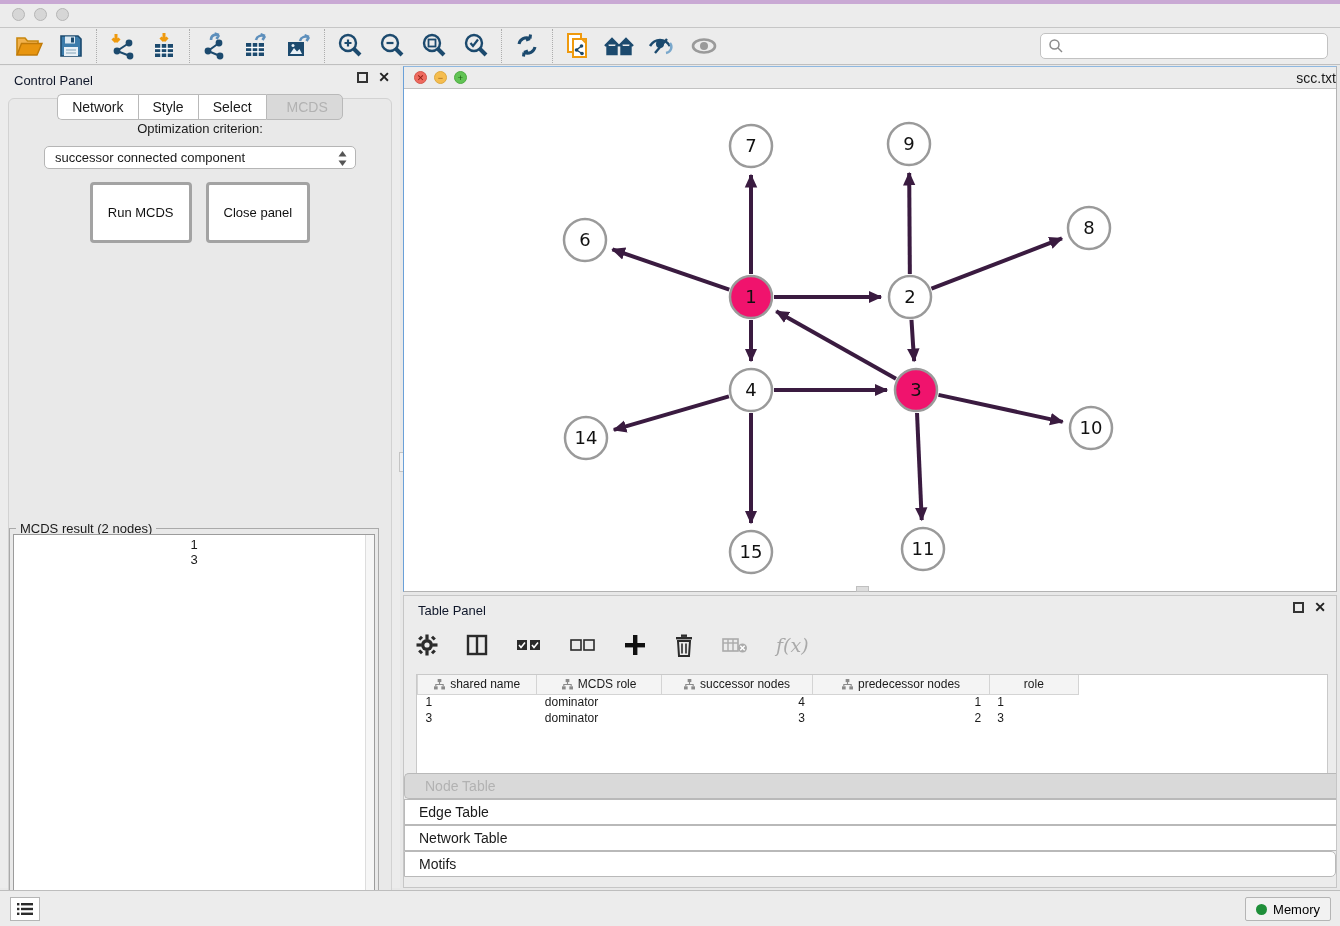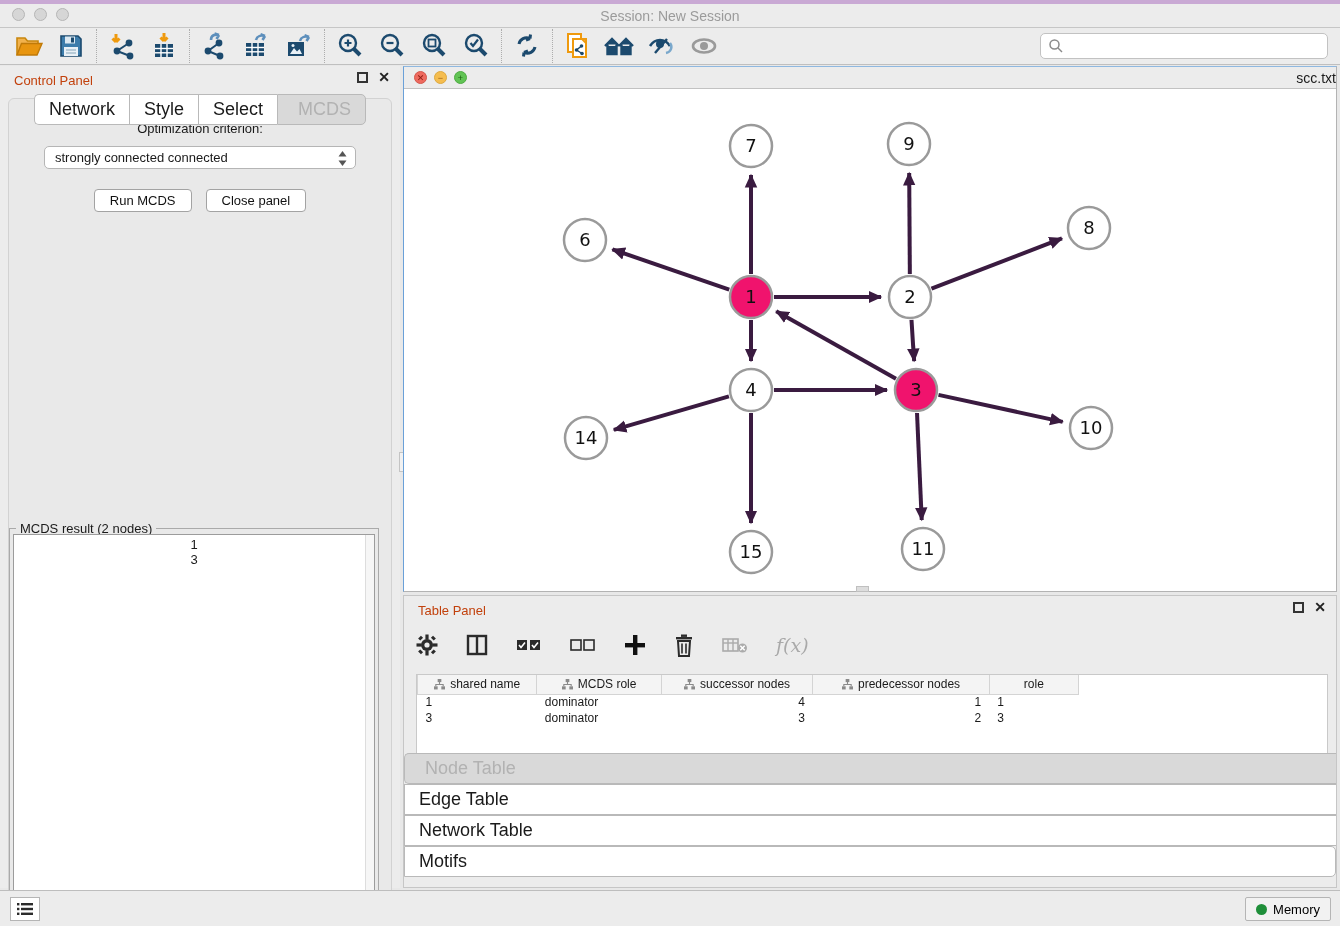--- a/index.html
+++ b/index.html
@@ -48,51 +48,51 @@
   .search-wrap input {
     border:none; outline:none; flex:1; height:20px; font-size:13px;
     font-family:"Liberation Sans", sans-serif; background:transparent;
   }
   
   .control-panel {
     position:absolute; left:0; top:66px; width:400px; height:822px;
     background:#ececec;
   }
   .panel-header { position:relative; height:28px; }
-  .panel-title { position:absolute; left:14px; top:7px; font-size:13px; color:#c2410c; }
+  .panel-title { position:absolute; left:14px; top:7px; font-size:13px; color:#0f172a; }
   .panel-icons { position:absolute; right:10px; top:6px; display:flex; gap:10px; }
   .float-icon {
     width:11px; height:11px; border:2px solid #333; display:inline-block; cursor:pointer;
   }
   .close-icon { font-weight:bold; font-size:14px; color:#222; cursor:pointer; line-height:11px; }
   .tab-row { display:flex; justify-content:center; position:relative; z-index:2; }
   .tab {
     padding:4px 14px; background:#fff; border:1px solid #b9b9b9;
-    border-right:none; font-size:18px; cursor:pointer;
+    border-right:none; font-size:14px; cursor:pointer;
   }
   .tab:first-child { border-radius:5px 0 0 5px; }
   .tab:last-child { border-right:1px solid #b9b9b9; border-radius:0 5px 5px 0; }
   .tab.selected { background:#d9d9d9; color:#b2b2b2;padding-left:20px; }
   .cp-content {
     position:absolute; left:8px; top:32px; width:384px; height:846px;
     background:#e9e9e9; border:1px solid #d2d2d2; border-radius:6px;
   }
   .opt-label { text-align:center; margin-top:22px; font-size:13px; }
   .select-box {
     position:relative; margin:10px auto 0; width:312px; height:23px;
     background:#fff; border:1px solid #b5b5b5; border-radius:5px;
     display:flex; align-items:center; padding-left:10px; cursor:pointer;
     font-size:13px;
   }
   .select-arrows { position:absolute; right:7px; top:3px; }
   .btn-row { display:flex; justify-content:center; gap:14px; margin-top:13px; }
   .push-btn {
-    background:#fff; border:1px solid #a3a3a3; border-radius:4px;
-    padding:3px 15px; font-size:13px; font-family:"Liberation Sans", sans-serif;
-    cursor:pointer; color:#111;margin-top:7px;
+    background:#fff; border:3px solid #a3a3a3; border-radius:4px;
+    padding:20px 15px; font-size:13px; font-family:"Liberation Sans", sans-serif;
+    cursor:pointer; color:#111;
   }
   .result-group {
     position:absolute; left:0; top:429px; width:370px; height:380px;
     border:1px solid #aaa;
     text-align:center;
   }
   .result-legend {
     position:absolute; left:6px; top:-8px; background:#e9e9e9;
     padding:0 4px; font-size:13px;
   }
@@ -177,21 +177,20 @@
 </style>
 </head>
 <body>
 
 <div class="titlebar">
   <div class="traffic">
     <span class="dot"></span>
     <span class="dot"></span>
     <span class="dot"></span>
   </div>
-  <div class="win-title">Session: New Session</div>
 </div>
 
 <div class="toolbar">
   <button class="tb-btn">
     <svg width="30" height="26" viewBox="0 0 30 26">
       <path d="M3 22 L3 5 L11 5 L13.5 8 L24 8 L24 10" fill="#f2b24c" stroke="#c8860e" stroke-width="1.6"></path>
       <path d="M3 22 L7.5 10.5 L28 10.5 L23 22 Z" fill="#e8950f" stroke="#c07a08" stroke-width="1.4"></path>
     </svg>
   </button>
   <button class="tb-btn">
@@ -342,21 +341,21 @@
   </div>
   <div class="tab-row">
     <div class="tab">Network</div>
     <div class="tab">Style</div>
     <div class="tab">Select</div>
     <div class="tab selected">MCDS</div>
   </div>
   <div class="cp-content">
     <div class="opt-label">Optimization criterion:</div>
     <div class="select-box">
-      <span>strongly connected connected</span>
+      <span>successor connected component</span>
       <span class="select-arrows">
         <svg width="11" height="17" viewBox="0 0 11 17">
           <path d="M5.5 1 L9.5 6.5 H1.5 Z" fill="#555"></path>
           <path d="M5.5 16 L1.5 10.5 H9.5 Z" fill="#555"></path>
         </svg>
       </span>
     </div>
     <div class="btn-row">
       <button class="push-btn">Run MCDS</button>
       <button class="push-btn">Close panel</button>

